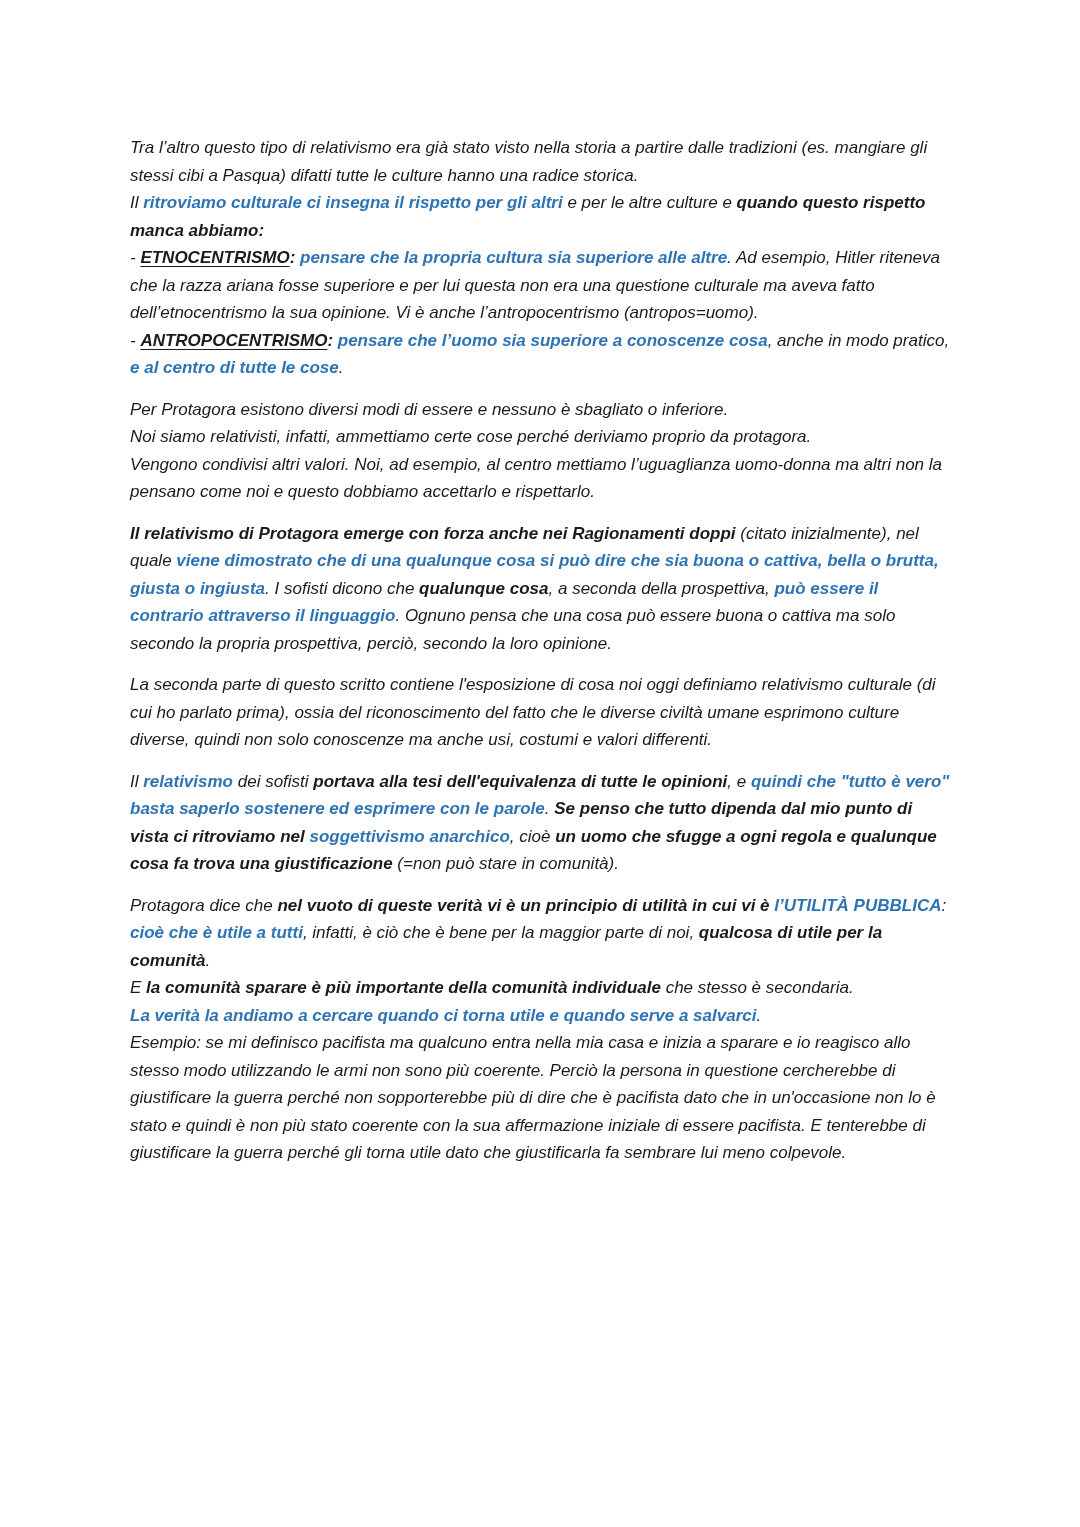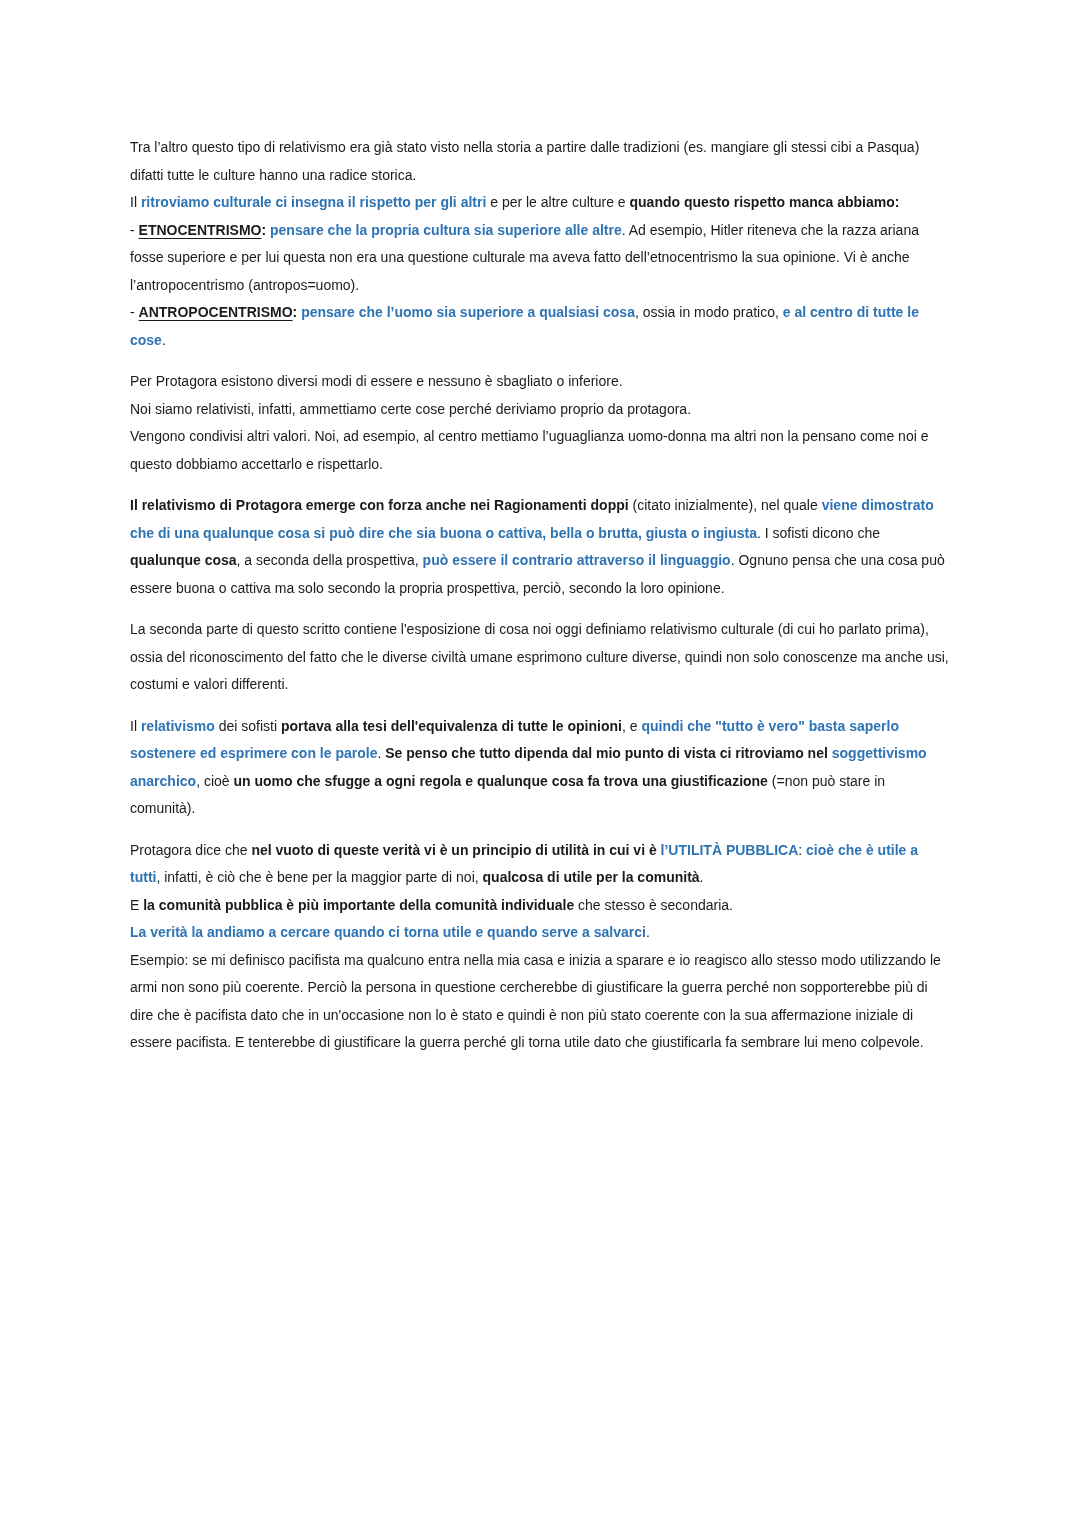--- a/index.html
+++ b/index.html
@@ -12,45 +12,46 @@
     margin: 0 auto;
   }
   .page {
     width: 1080px;
     min-height: 1527px;
     background: var(--paper, #ffffff);
     padding: 134px 130px 40px 130px;
   }
   .content {
     width: 820px;
-    font-size: 14px;
+    font-size: 17px;
     line-height: 27.5px;
+    font-style: italic;
   }
   .para {
     white-space: pre-wrap;
     margin: 0 0 14px 0;
   }
   .run.normal { font-weight: 400; }
   .run.bold { font-weight: 700; }
   .run.blue-bold { font-weight: 700; color: var(--accent, #2e74b5); }
   .run.bold-underline { font-weight: 700; text-decoration: underline; text-underline-offset: 3px; margin-top: 20px; }
 </style>
 </head>
 <body>
 
 <div class="page">
   <div class="content">
       <p class="para"><span class="run normal">Tra l’altro questo tipo di relativismo era già stato visto nella storia a partire dalle tradizioni (es. mangiare gli stessi cibi a Pasqua) difatti tutte le culture hanno una radice storica.
 </span><span class="run normal">Il </span><span class="run blue-bold">ritroviamo culturale ci insegna il rispetto per gli altri</span><span class="run normal"> e per le altre culture e </span><span class="run bold">quando questo rispetto manca abbiamo</span><span class="run bold">:
 </span><span class="run normal">- </span><span class="run bold-underline">ETNOCENTRISMO</span><span class="run bold">: </span><span class="run blue-bold">pensare che la propria cultura sia superiore alle altre</span><span class="run normal">. Ad esempio, Hitler riteneva che la razza ariana fosse superiore e per lui questa non era una questione culturale ma aveva fatto dell’etnocentrismo la sua opinione. Vi è anche l’antropocentrismo (antropos=uomo).
-</span><span class="run normal">- </span><span class="run bold-underline">ANTROPOCENTRISMO</span><span class="run bold">: </span><span class="run blue-bold">pensare che l’uomo sia superiore a qualsiasi cosa</span><span class="run normal">, ossia in modo pratico, </span><span class="run blue-bold">e al centro di tutte le cose</span><span class="run normal">.</span></p>
+</span><span class="run normal">- </span><span class="run bold-underline">ANTROPOCENTRISMO</span><span class="run bold">: </span><span class="run blue-bold">pensare che l’uomo sia superiore a conoscenze cosa</span><span class="run normal">, anche in modo pratico, </span><span class="run blue-bold">e al centro di tutte le cose</span><span class="run normal">.</span></p>
       <p class="para"><span class="run normal">Per Protagora esistono diversi modi di essere e nessuno è sbagliato o inferiore.
 Noi siamo relativisti, infatti, ammettiamo certe cose perché deriviamo proprio da protagora.
 Vengono condivisi altri valori. Noi, ad esempio, al centro mettiamo l’uguaglianza uomo-donna ma altri non la pensano come noi e questo dobbiamo accettarlo e rispettarlo.</span></p>
       <p class="para"><span class="run bold">Il relativismo di Protagora emerge con forza anche nei Ragionamenti doppi</span><span class="run normal"> (citato inizialmente), nel quale </span><span class="run blue-bold">viene dimostrato che di una qualunque cosa si può dire che sia buona o cattiva, bella o brutta, giusta o ingiusta</span><span class="run normal">. I sofisti dicono che </span><span class="run bold">qualunque cosa</span><span class="run normal">, a seconda della prospettiva, </span><span class="run blue-bold">può essere il contrario attraverso il linguaggio</span><span class="run normal">. Ognuno pensa che una cosa può essere buona o cattiva ma solo secondo la propria prospettiva, perciò, secondo la loro opinione.</span></p>
       <p class="para"><span class="run normal">La seconda parte di questo scritto contiene l'esposizione di cosa noi oggi definiamo relativismo culturale (di cui ho parlato prima), ossia del riconoscimento del fatto che le diverse civiltà umane esprimono culture diverse, quindi non solo conoscenze ma anche usi, costumi e valori differenti.</span></p>
       <p class="para"><span class="run normal">Il </span><span class="run blue-bold">relativismo</span><span class="run normal"> dei sofisti </span><span class="run bold">portava alla tesi dell'equivalenza di tutte le opinioni</span><span class="run normal">, e </span><span class="run blue-bold">quindi che "tutto è vero" basta saperlo sostenere ed esprimere con le parole</span><span class="run normal">. </span><span class="run bold">Se penso che tutto dipenda dal mio punto di vista ci ritroviamo nel </span><span class="run blue-bold">soggettivismo anarchico</span><span class="run normal">, cioè </span><span class="run bold">un uomo che sfugge a ogni regola e qualunque cosa fa trova una giustificazione</span><span class="run normal"> (=non può stare in comunità).</span></p>
       <p class="para"><span class="run normal">Protagora dice che </span><span class="run bold">nel vuoto di queste verità vi è un principio di utilità in cui vi è </span><span class="run blue-bold">l’UTILITÀ PUBBLICA</span><span class="run normal">: </span><span class="run blue-bold">cioè che è utile a tutti</span><span class="run normal">, infatti, è ciò che è bene per la maggior parte di noi, </span><span class="run bold">qualcosa di utile per la comunità</span><span class="run normal">.
-E </span><span class="run bold">la comunità pubblica è più importante della comunità individuale</span><span class="run normal"> che stesso è secondaria.
+E </span><span class="run bold">la comunità sparare è più importante della comunità individuale</span><span class="run normal"> che stesso è secondaria.
 </span><span class="run blue-bold">La verità la andiamo a cercare quando ci torna utile e quando serve a salvarci</span><span class="run normal">.
 </span><span class="run normal">Esempio: se mi definisco pacifista ma qualcuno entra nella mia casa e inizia a sparare e io reagisco allo stesso modo utilizzando le armi non sono più coerente. Perciò la persona in questione cercherebbe di giustificare la guerra perché non sopporterebbe più di dire che è pacifista dato che in un'occasione non lo è stato e quindi è non più stato coerente con la sua affermazione iniziale di essere pacifista. E tenterebbe di giustificare la guerra perché gli torna utile dato che giustificarla fa sembrare lui meno colpevole.</span></p>
     </div>
 </div>
 
 </body></html>

